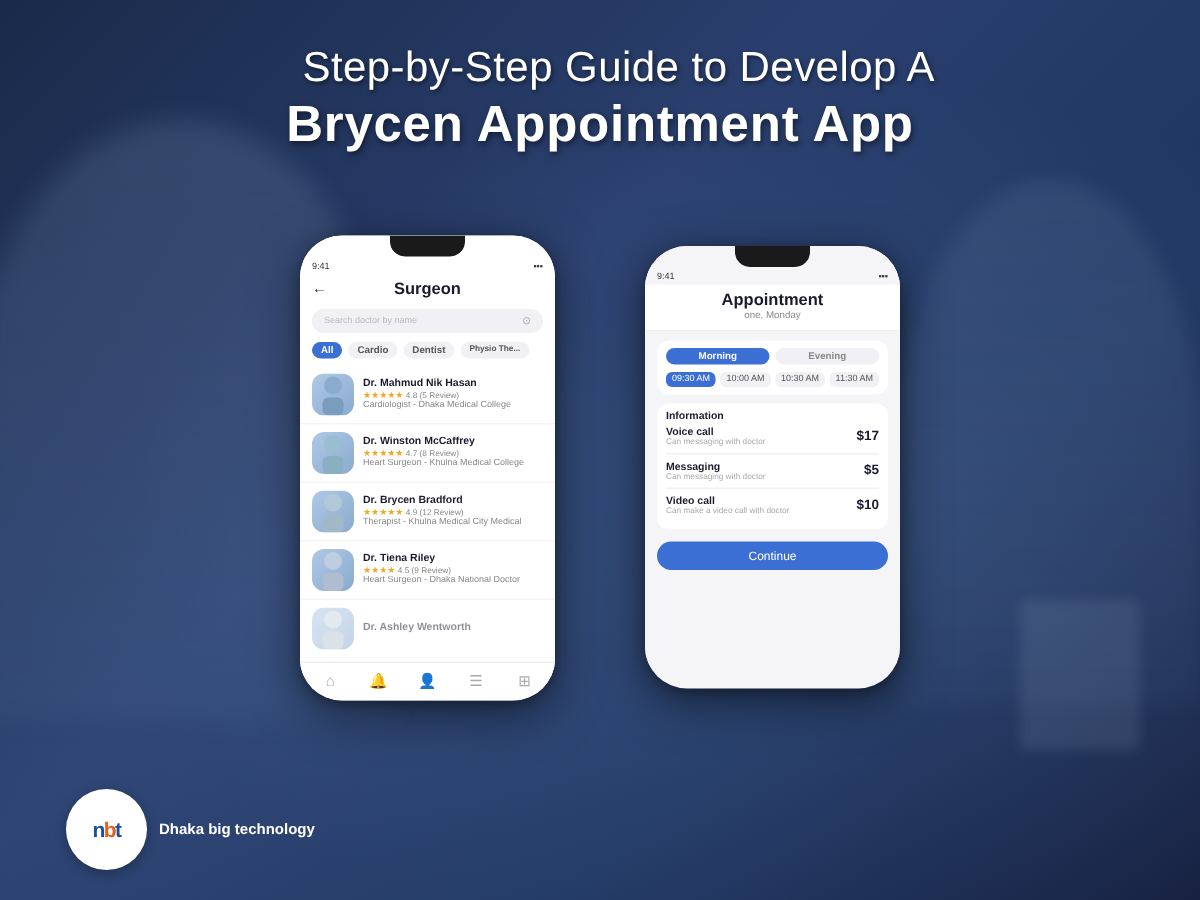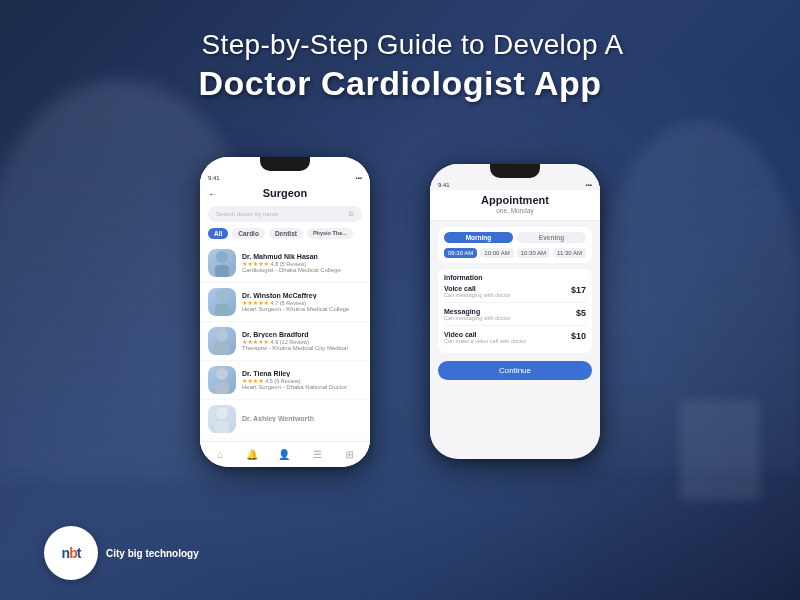--- a/index.html
+++ b/index.html
@@ -498,21 +498,21 @@
 <div class="bg-image-sim"></div>
 <div class="doctor-bg">
   <div class="doctor-figure-left"></div>
   <div class="doctor-figure-right"></div>
   <div class="table-item"></div>
 </div>
 
 <div class="content">
 
   <div class="headline-normal">Step-by-Step Guide to Develop A</div>
-  <div class="headline-bold">Doctor Cardiologist App</div>
+  <div class="headline-bold">Brycen Appointment App</div>
 
   <div class="phones-container">
 
     <div class="phone phone-left">
       <div class="phone-notch"></div>
 
       <div class="doctors-screen">
         <div class="status-bar">
           <span>9:41</span>
           <span>▪▪▪</span>
@@ -689,17 +689,17 @@
 
   </div>
 
   <div class="logo-container">
     <div class="logo-circle">
       <div class="logo-nbt">
         <span class="logo-n">n</span><span class="logo-b">b</span><span class="logo-t">t</span>
       </div>
     </div>
     <div>
-      <div class="logo-text">City big technology</div>
+      <div class="logo-text">Dhaka big technology</div>
     </div>
   </div>
 
 </div>
 
 </body></html>

